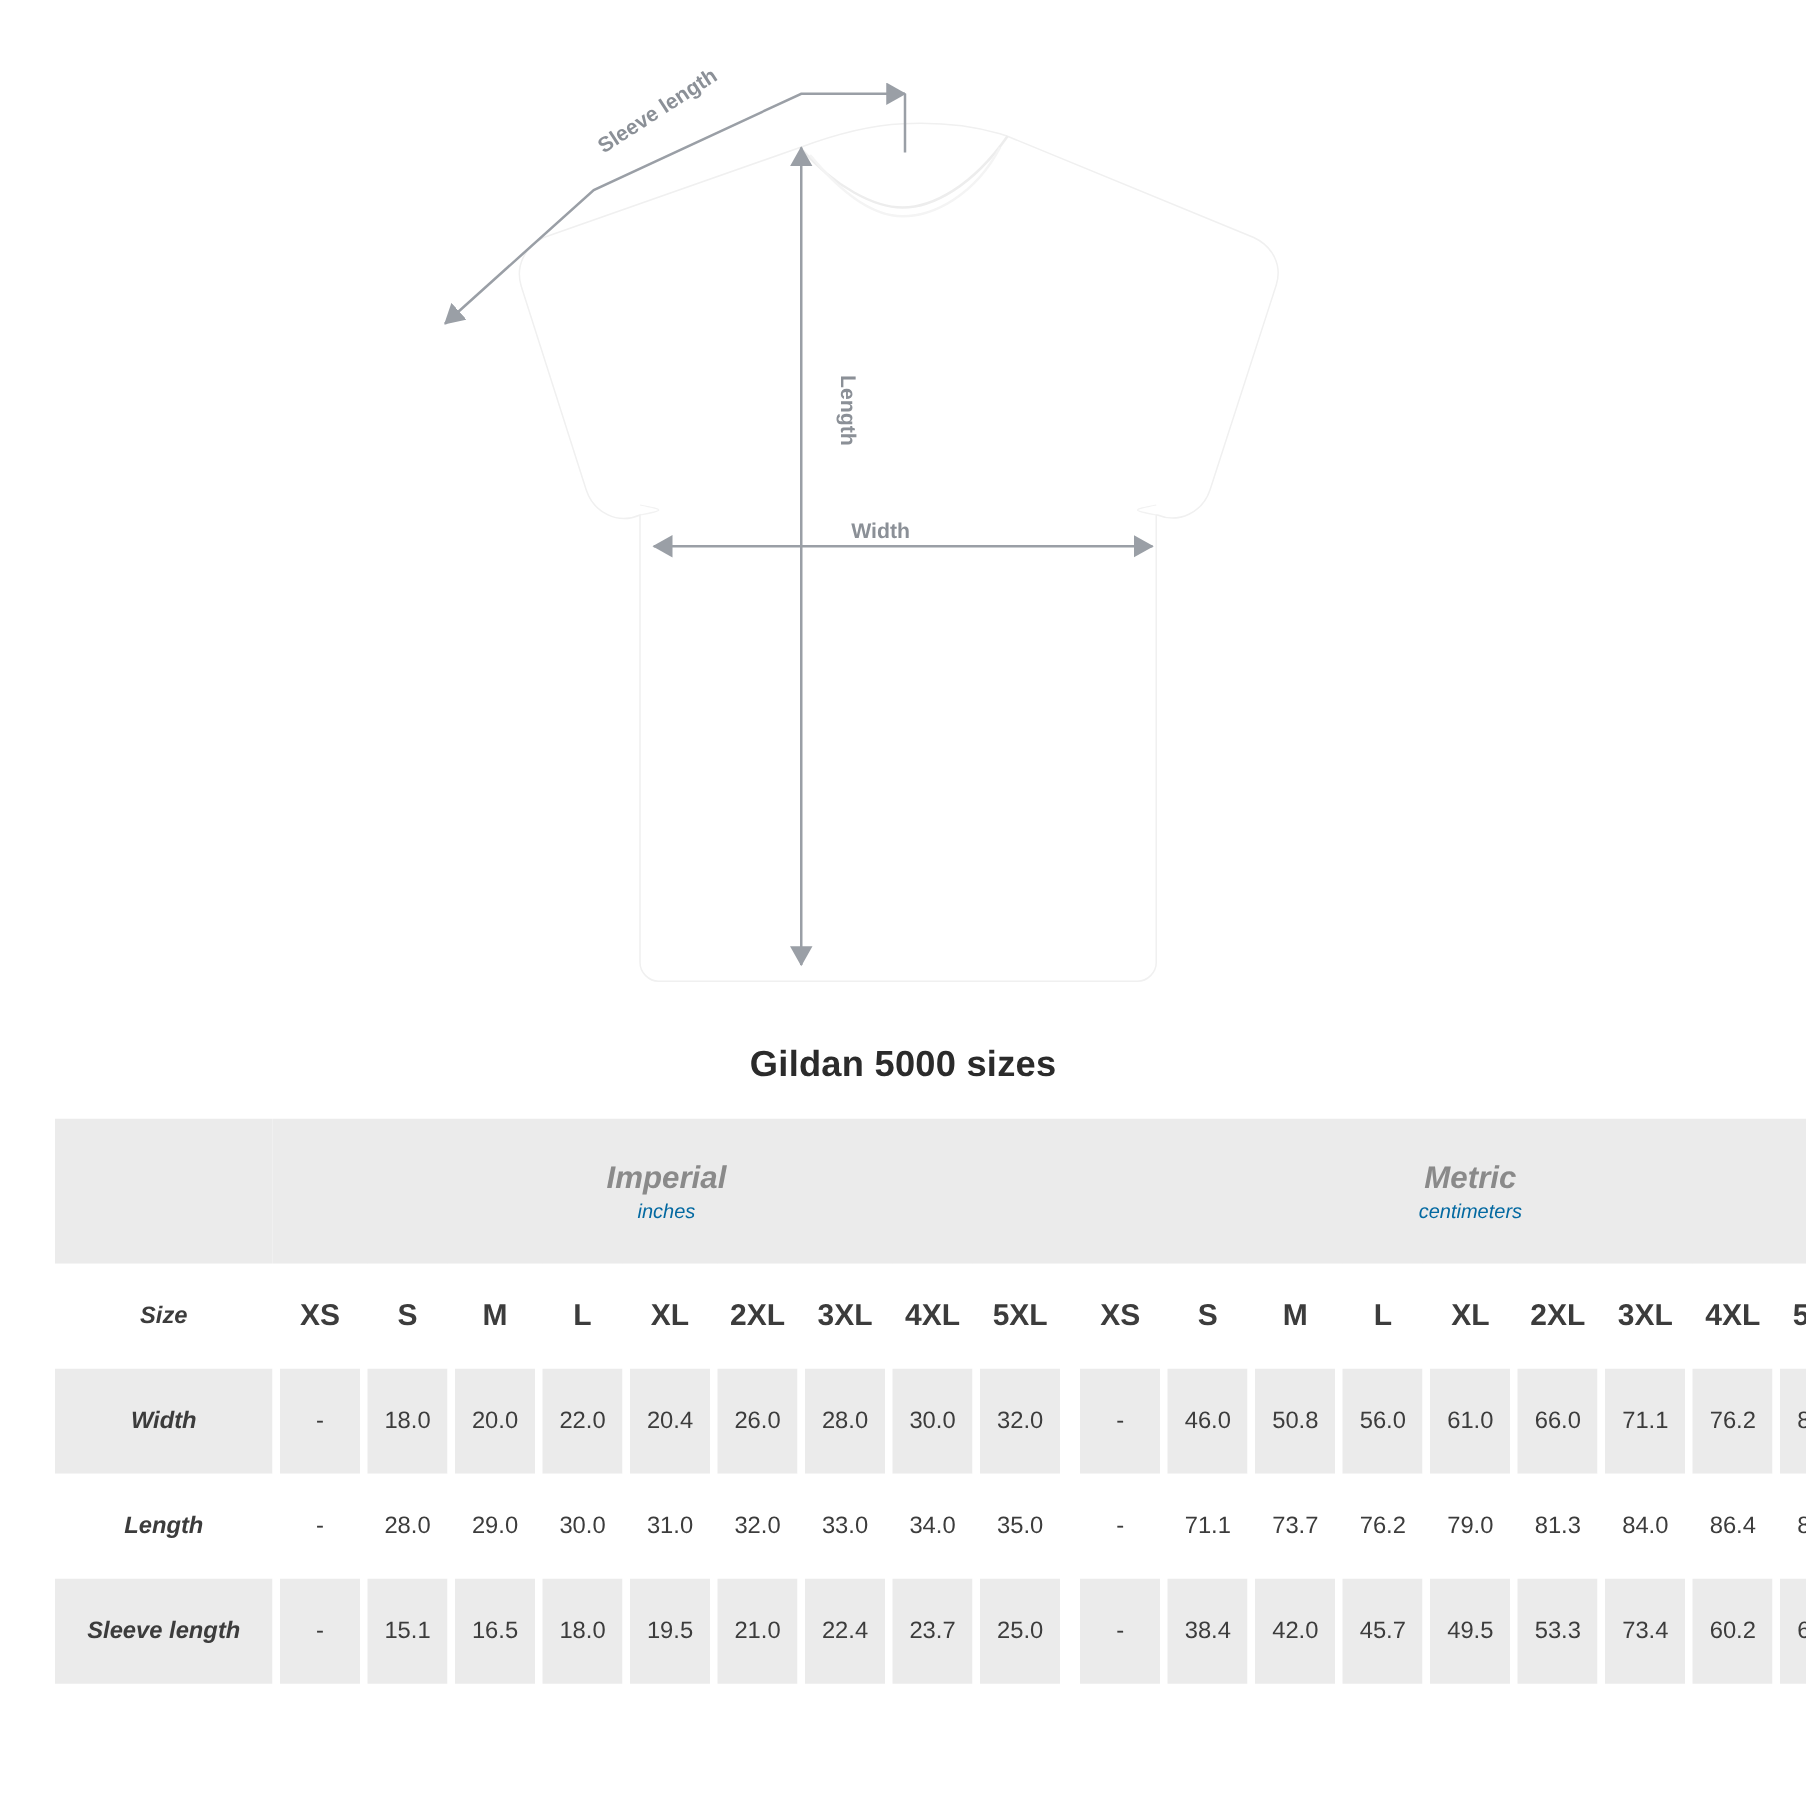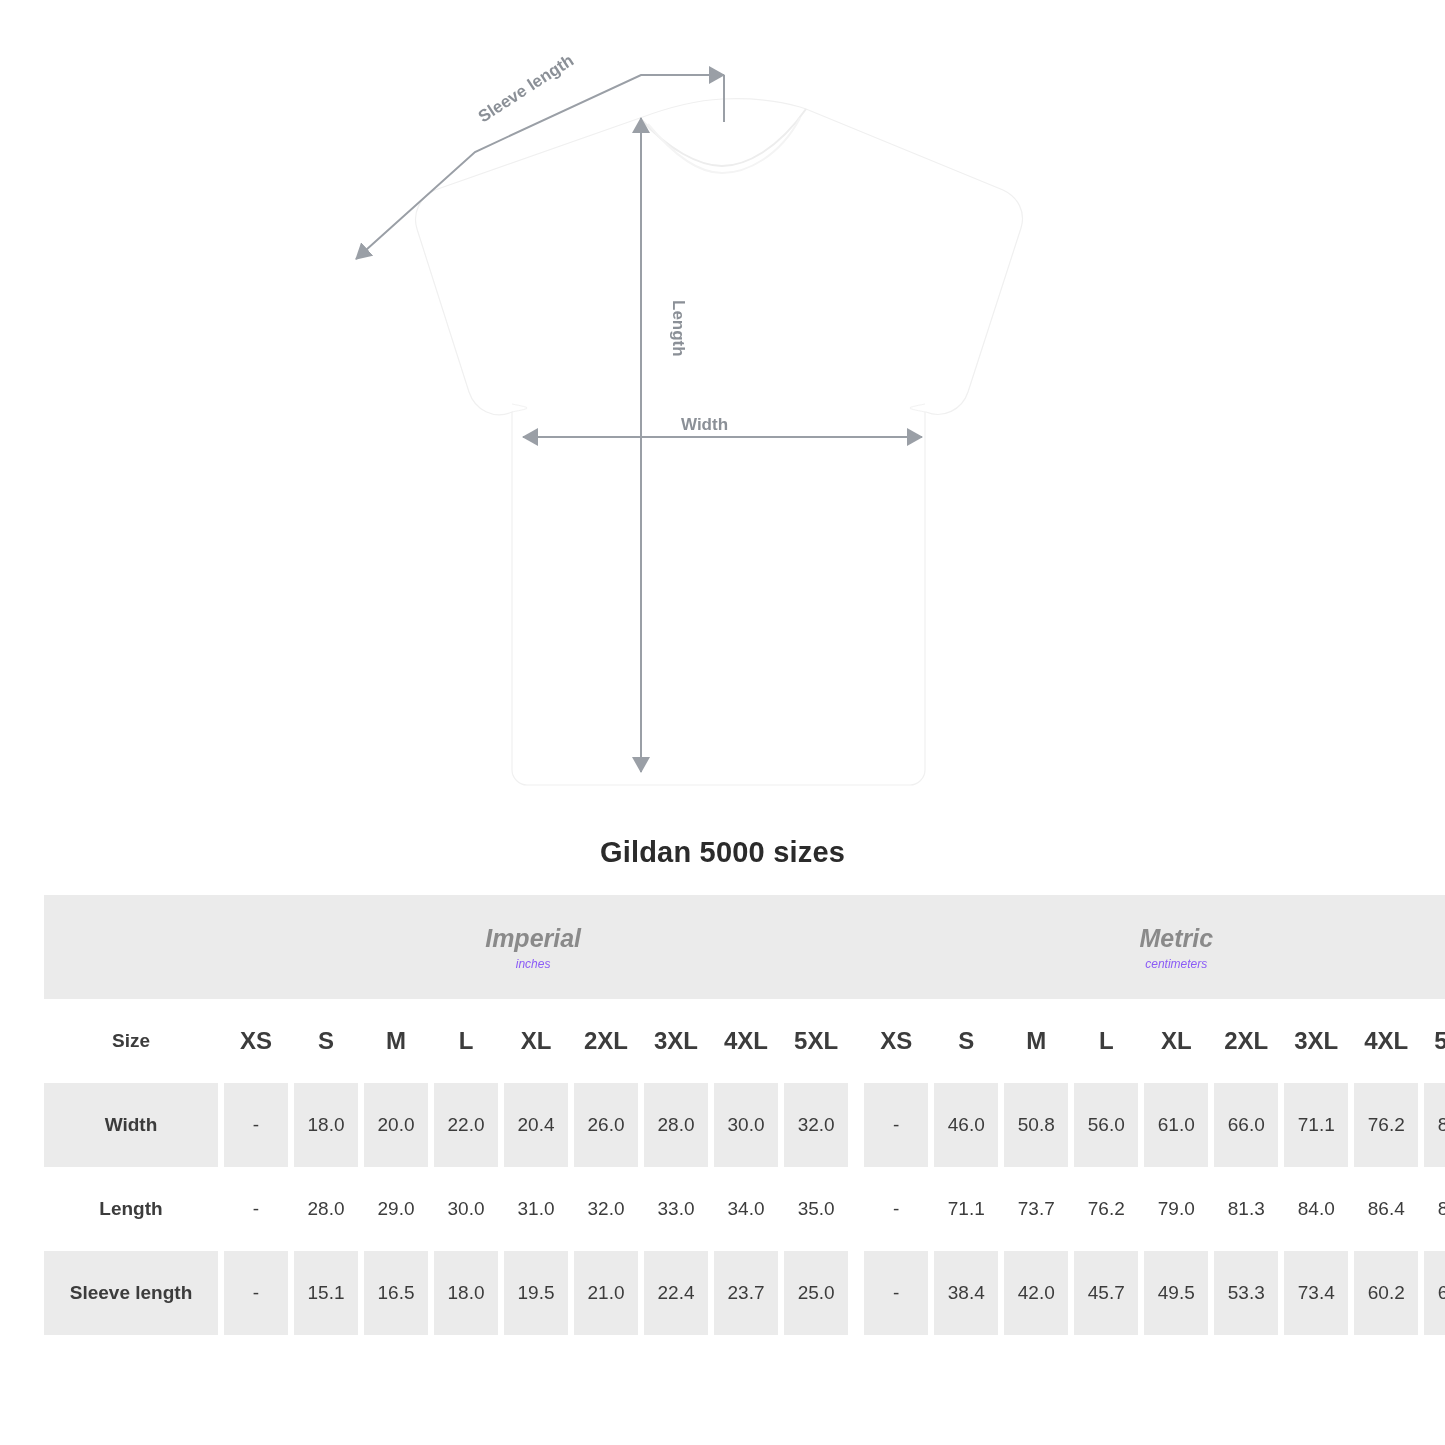--- a/index.html
+++ b/index.html
@@ -57,35 +57,35 @@
     border-collapse: collapse;
     width: 1357px;
     table-layout: fixed;
   }
   table.size-table td, table.size-table th {
     padding: 0;
     margin: 0;
   }
 
   .unit-head {
-    height: 104px;
+    height: 116px;
     background: #ebebeb;
     text-align: center;
     vertical-align: middle;
   }
   .unit-head .unit-name {
     font-size: 25px;
     font-style: italic;
     font-weight: bold;
     color: #8a8a8a;
   }
   .unit-head .unit-sub {
-    font-size: 12px;
+    font-size: 16px;
     font-style: italic;
-    color: #8b5cf6;
+    color: #0369a1;
     margin-top: 4px;
   }
   .unit-gap {
     background: #ebebeb;
   }
 
   .hdr-row td {
     height: 84px;
     text-align: center;
     vertical-align: middle;
@@ -105,20 +105,21 @@
     font-size: 19px;
     color: #3c3c3c;
     background: #ffffff;
   }
   .data-row.shaded td {
     background: #ebebeb;
   }
   .data-row td.rowlabel,
   .hdr-row td.rowlabel {
     font-weight: bold;
+    font-style: italic;
   }
   
   .sep {
     width: 6px;
     background: #ffffff !important;
   }
   .gapcol {
     width: 16px;
     background: #ffffff !important;
   }

